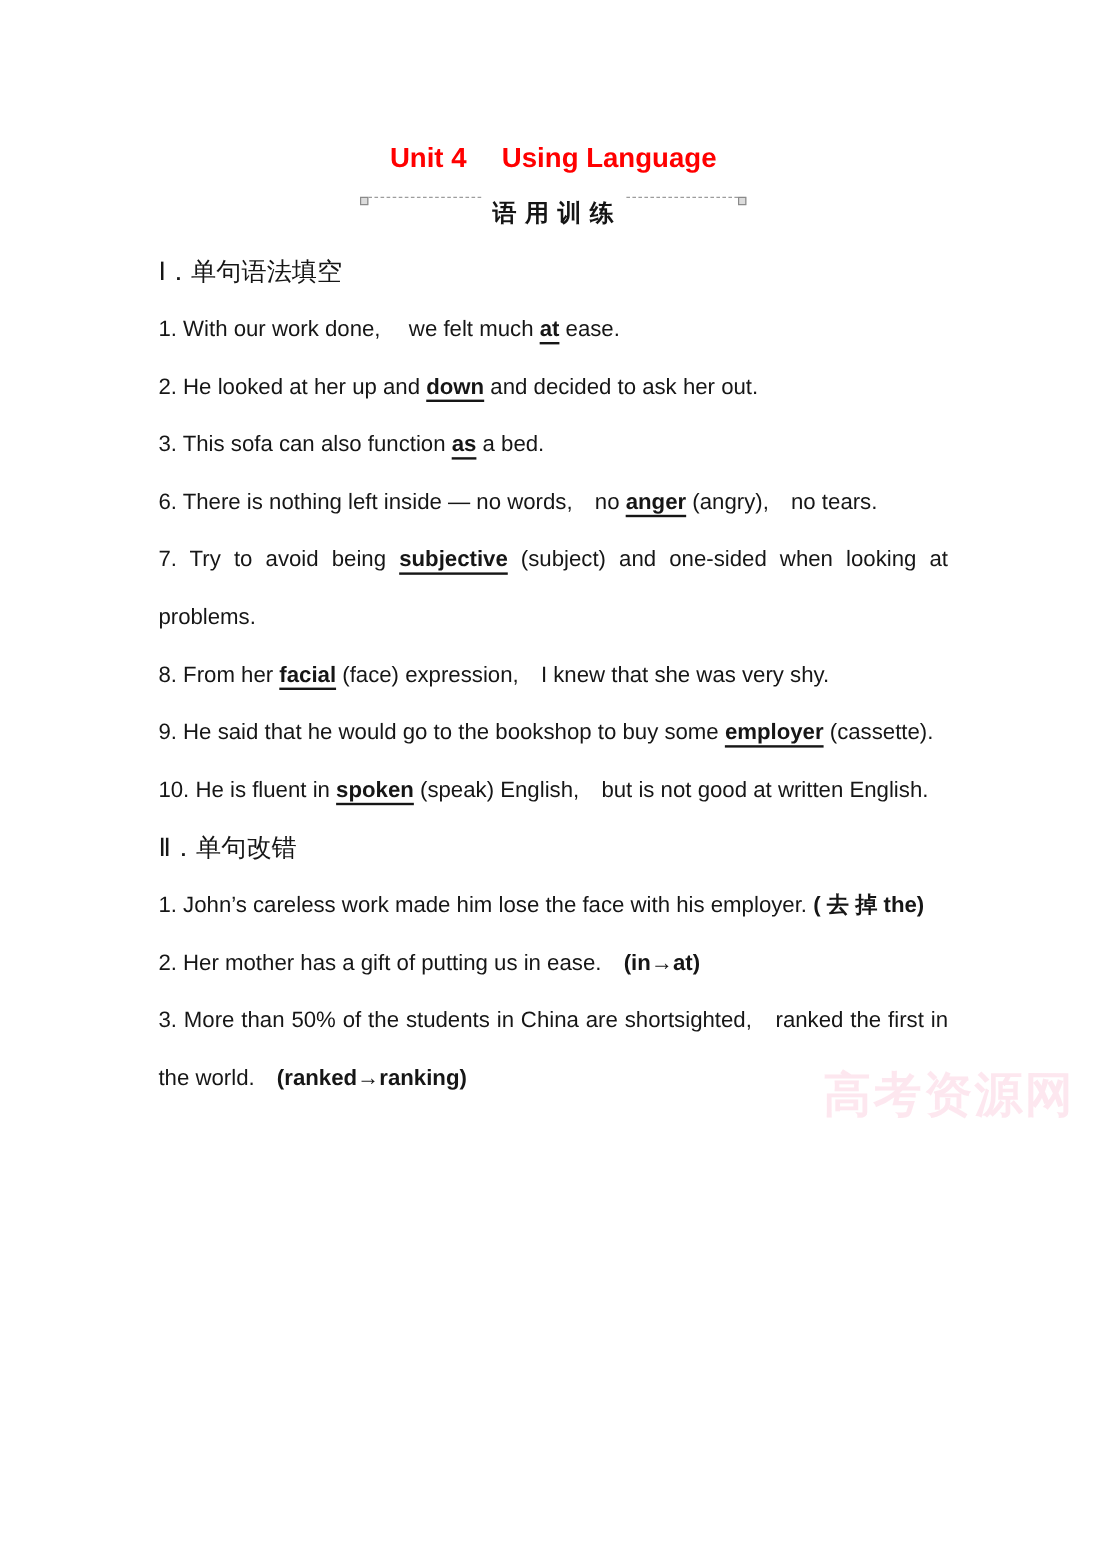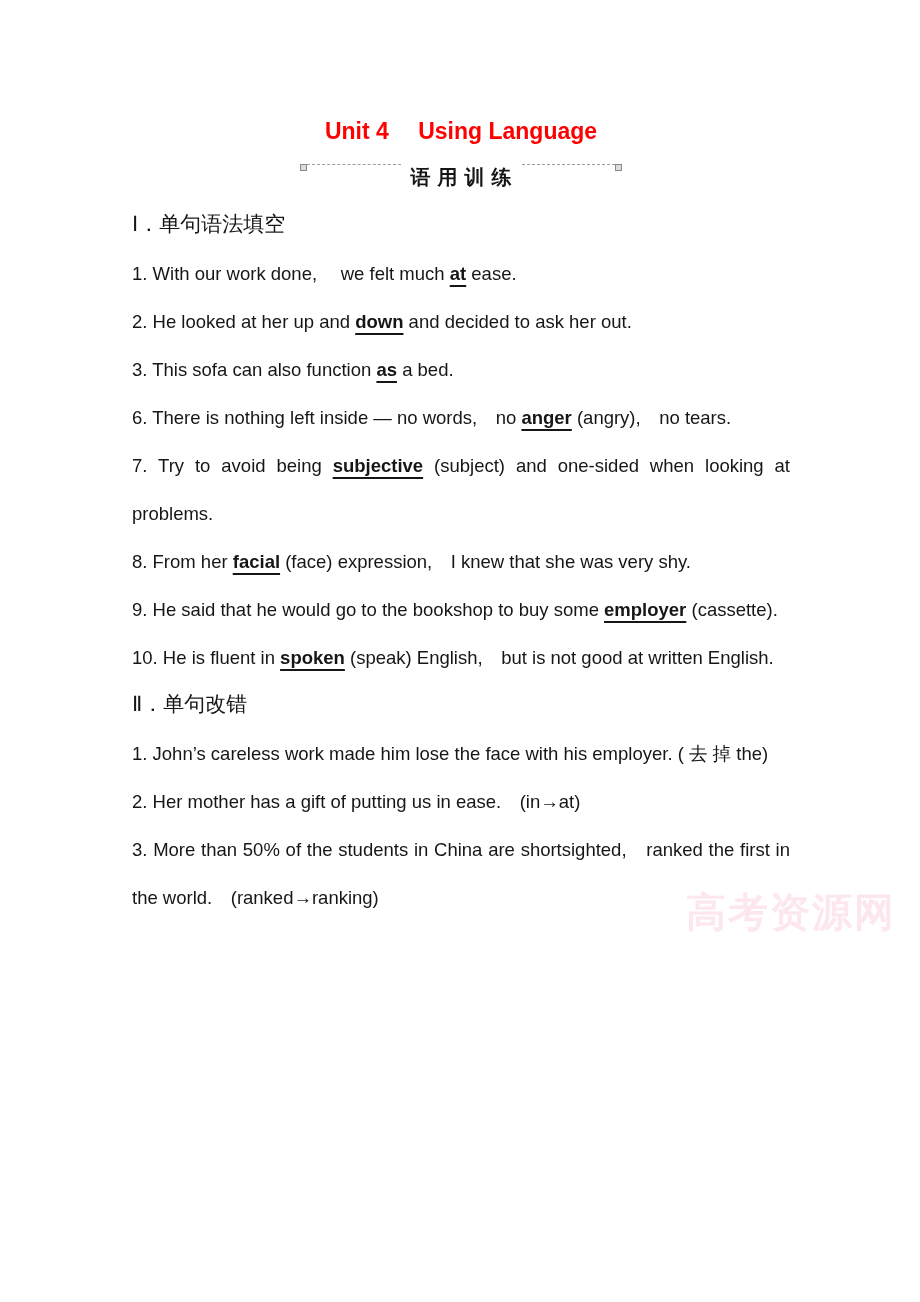--- a/index.html
+++ b/index.html
@@ -52,40 +52,40 @@
   .divider-label {
     font-weight: bold;
     font-size: 20px;
     letter-spacing: 7px;
     padding-left: 10px;
     padding-right: 3px;
     color: #151515;
     white-space: nowrap;
   }
   .heading {
-    font-family: Liberation Mono, monospace;
+    font-family: Liberation Serif, serif;
     font-size: 21px;
     line-height: 48px;
     font-weight: normal;
   }
   p.item {
     margin: 0;
     font-size: 18.5px;
     line-height: 48px;
     text-align: justify;
   }
   .answer {
     font-weight: bold;
     text-decoration: underline;
     text-decoration-thickness: 2px;
     text-underline-offset: 5px;
     margin-top: 40px;
   }
   .bold {
-    font-weight: normal;
+    font-weight: bold;
   }
   .watermark {
     position: absolute;
     left: 686px;
     top: 885px;
     font-family: "Liberation Serif", serif;
     font-size: 40px;
     font-weight: bold;
     letter-spacing: 2px;
     color: rgba(248, 186, 208, 0.34);

